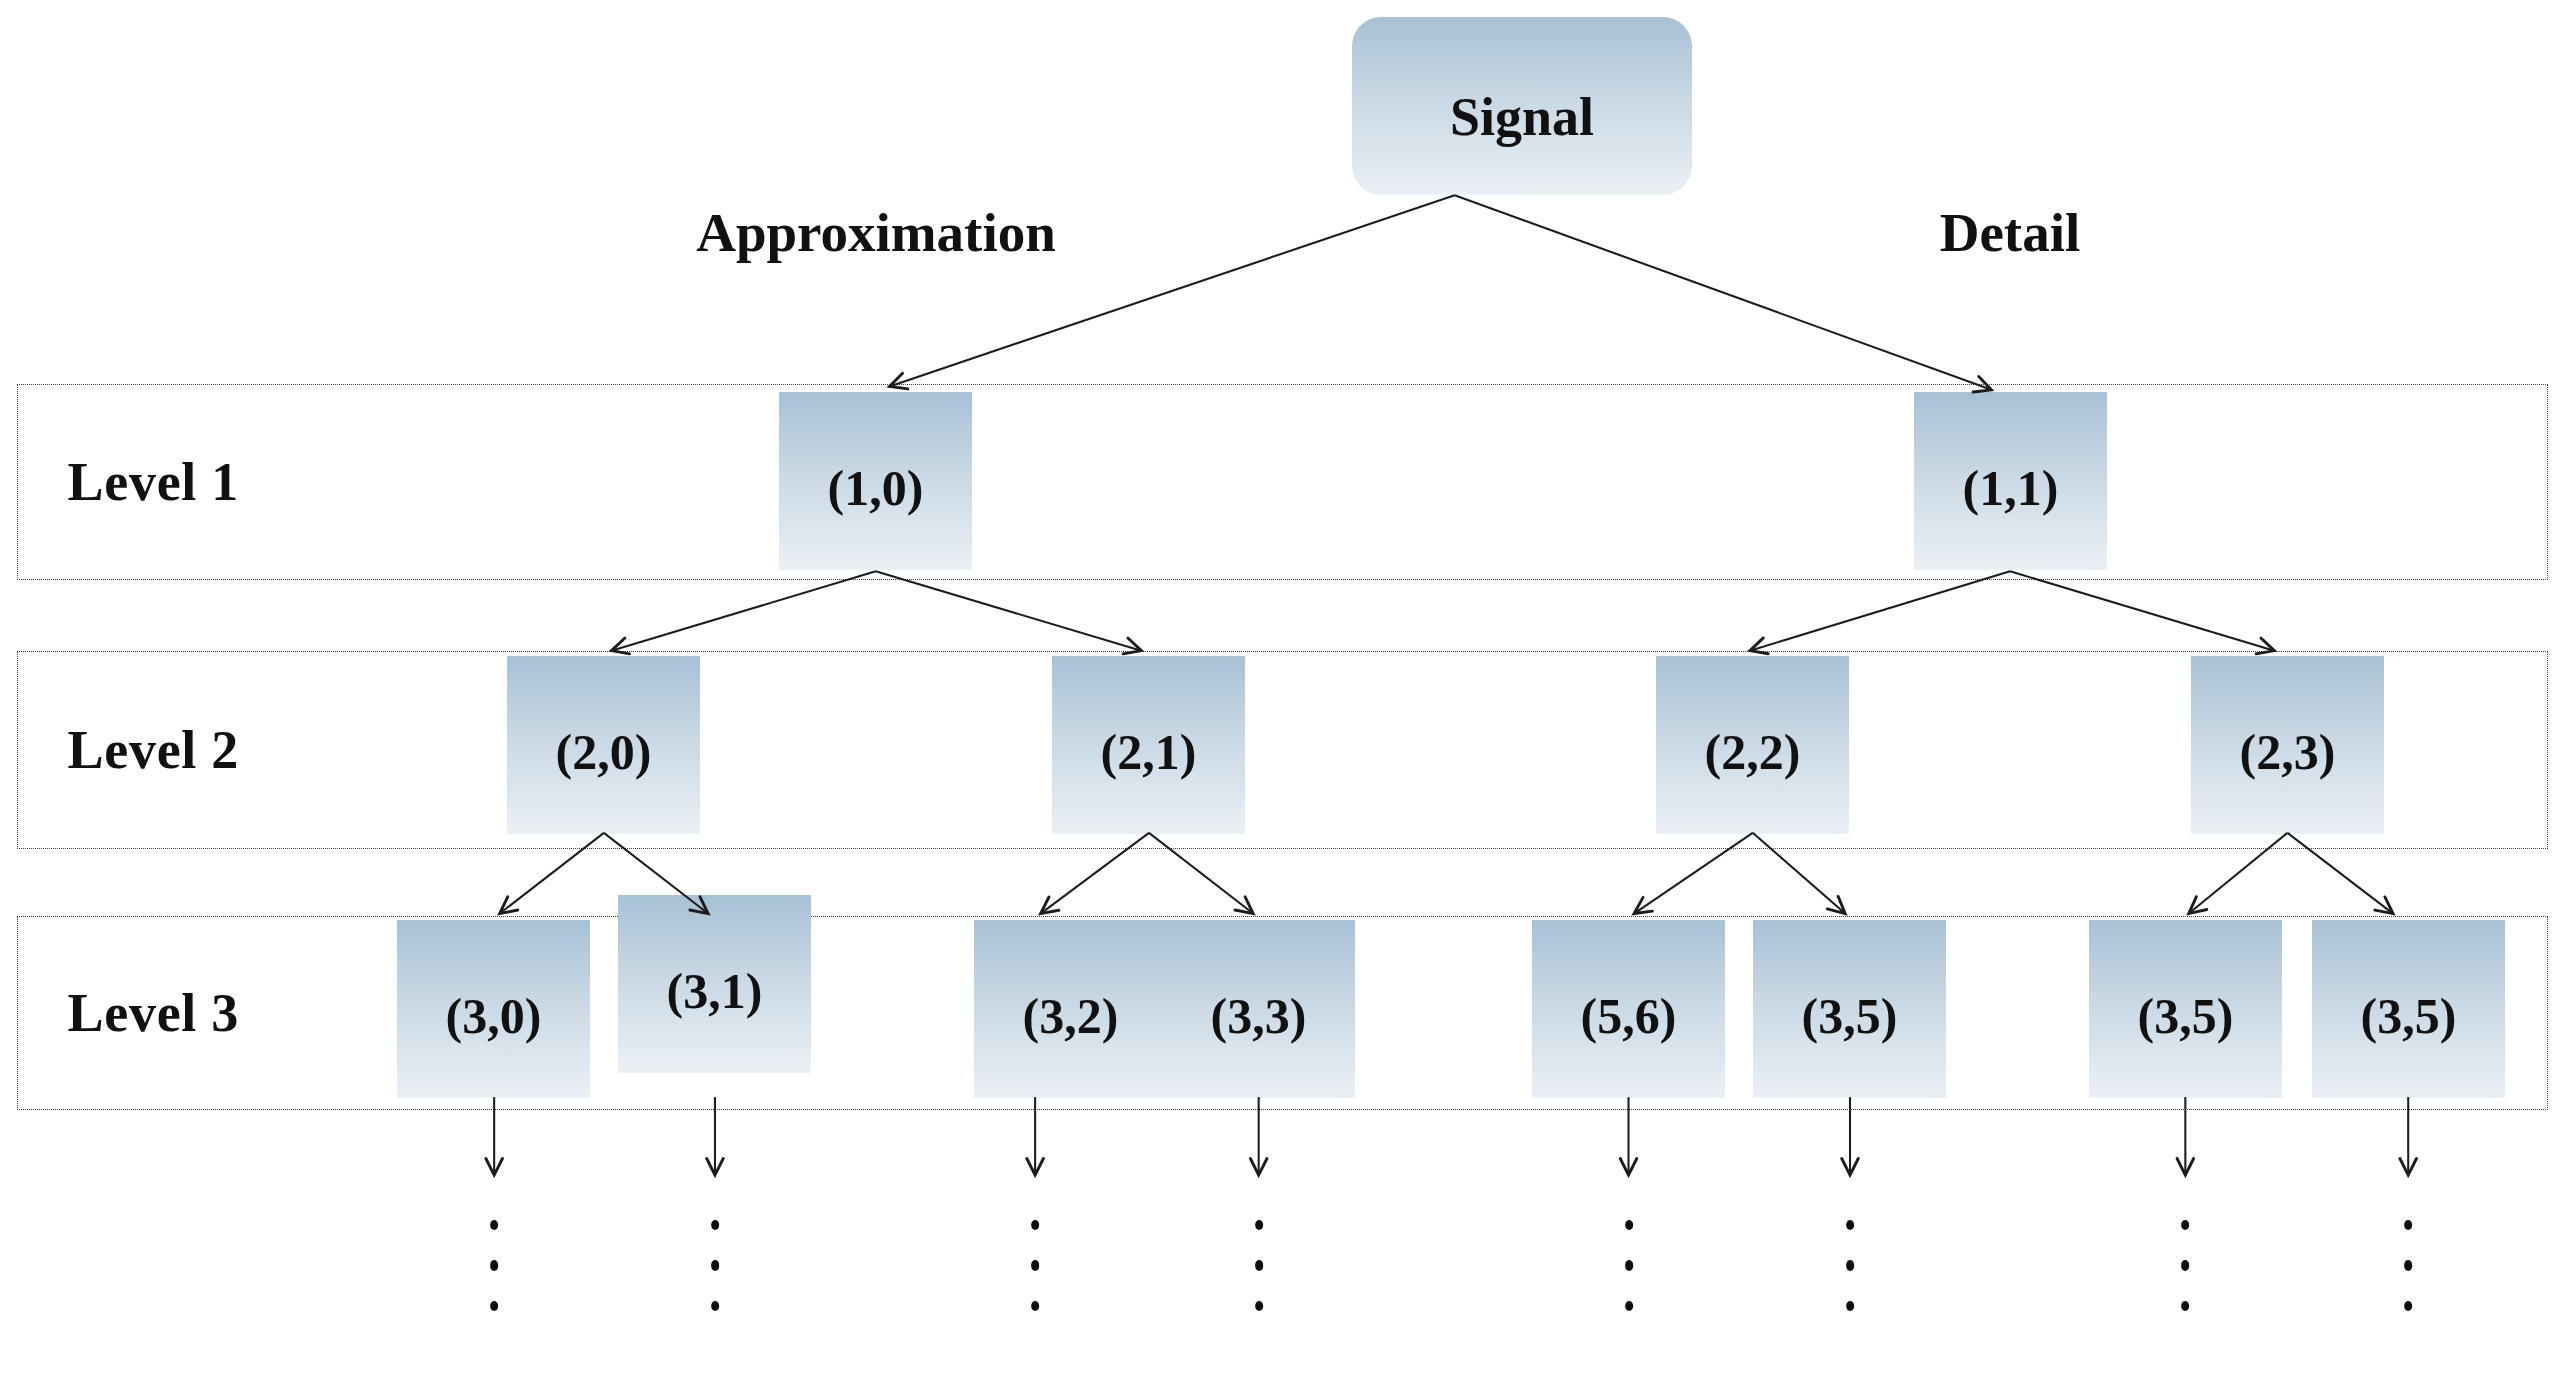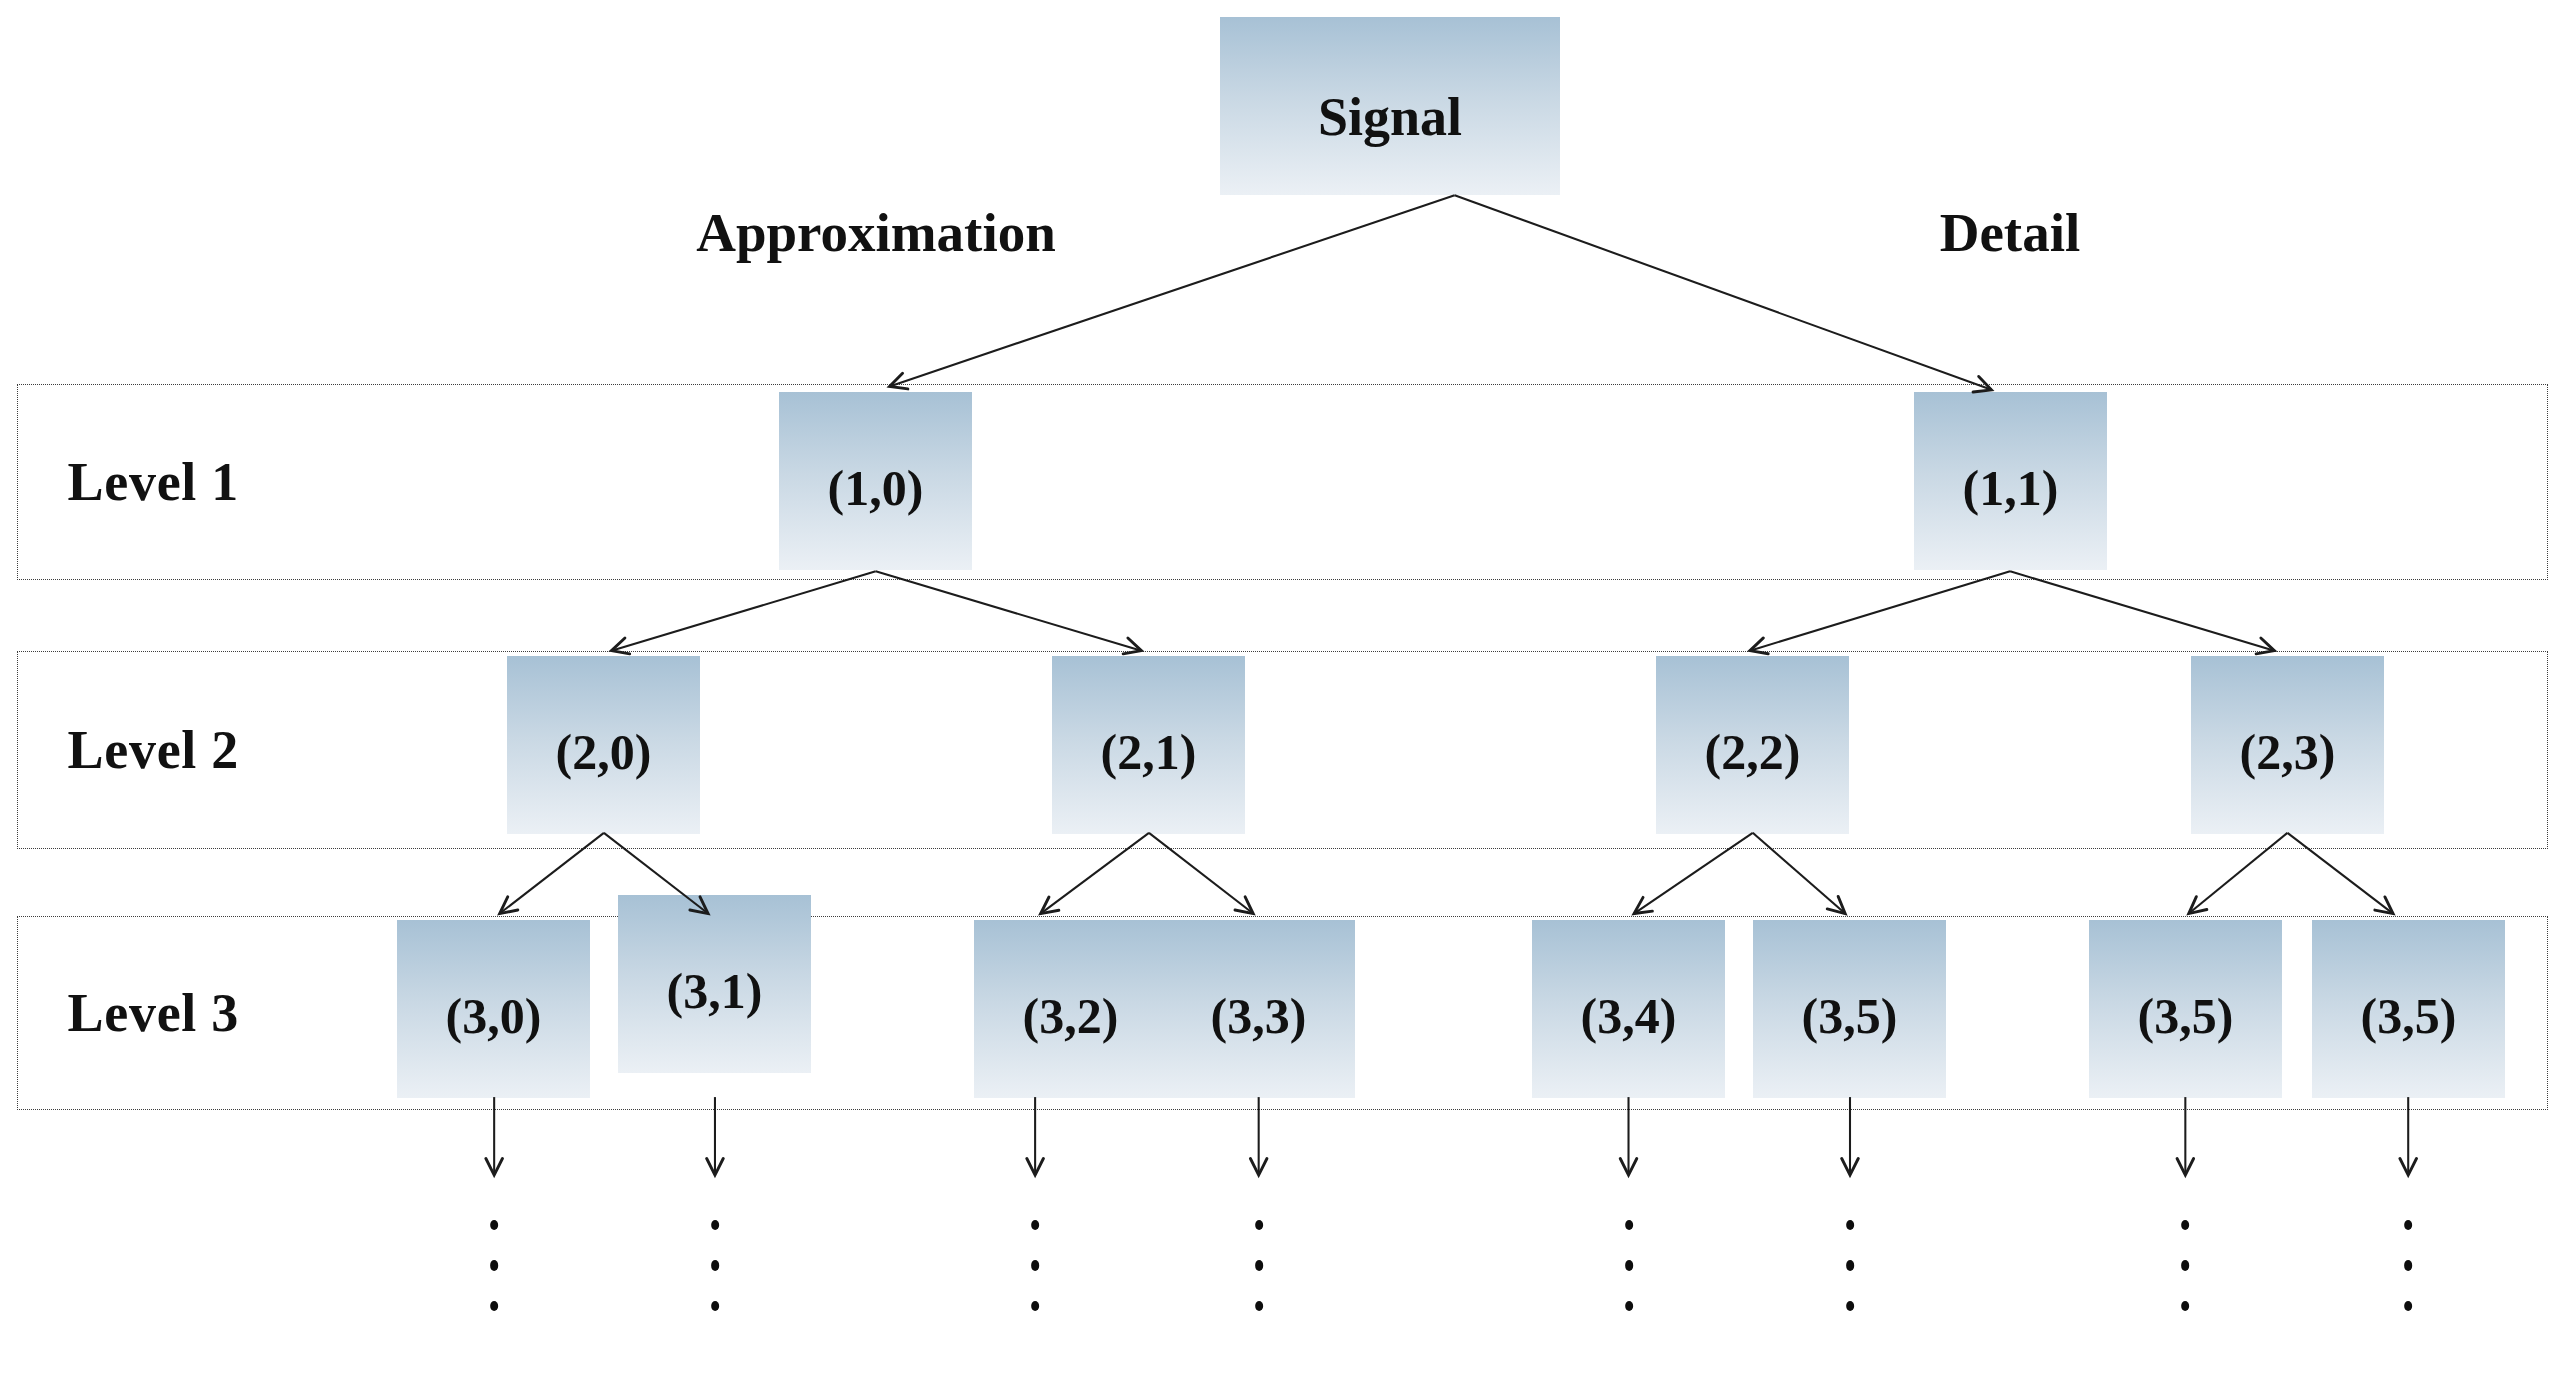--- a/index.html
+++ b/index.html
@@ -36,21 +36,21 @@
   .node{
     position:absolute;width:193px;height:178px;
     background:linear-gradient(180deg,var(--node-gradient-top) 0%,var(--node-gradient-mid) 46%,var(--node-gradient-bottom) 100%);
     display:flex;align-items:center;justify-content:center;
   }
   .node span{
     font-size:50px;font-weight:bold;
     transform:translateY(7px);
     white-space:nowrap;
   }
-  .node.signal{left:1220px;top:16.6px;width:340px;height:178px;}
+  .node.signal{left:1352px;top:16.6px;width:340px;height:178px;border-radius:29px;}
   .node.signal span{font-size:54px;transform:translateY(11px);}
   .top-label{
     position:absolute;top:201px;
     font-size:55px;font-weight:bold;
     transform:translateX(-50%);
     white-space:nowrap;
   }
   .dots{
     position:absolute;top:1220px;width:9.7px;height:91px;
     transform:translateX(-50%);
@@ -110,21 +110,21 @@
   <div class="node" style="left:618px;top:895px;">
     <span>(3,1)</span>
   </div>
   <div class="node" style="left:938px;top:920px;margin-left:36px;">
     <span>(3,2)</span>
   </div>
   <div class="node" style="left:1162px;top:920px;">
     <span>(3,3)</span>
   </div>
   <div class="node" style="left:1532px;top:920px;">
-    <span>(3,4)</span>
+    <span>(5,6)</span>
   </div>
   <div class="node" style="left:1753px;top:920px;">
     <span>(3,5)</span>
   </div>
   <div class="node" style="left:2089px;top:920px;">
     <span>(3,5)</span>
   </div>
   <div class="node" style="left:2312px;top:920px;">
     <span>(3,5)</span>
   </div>

